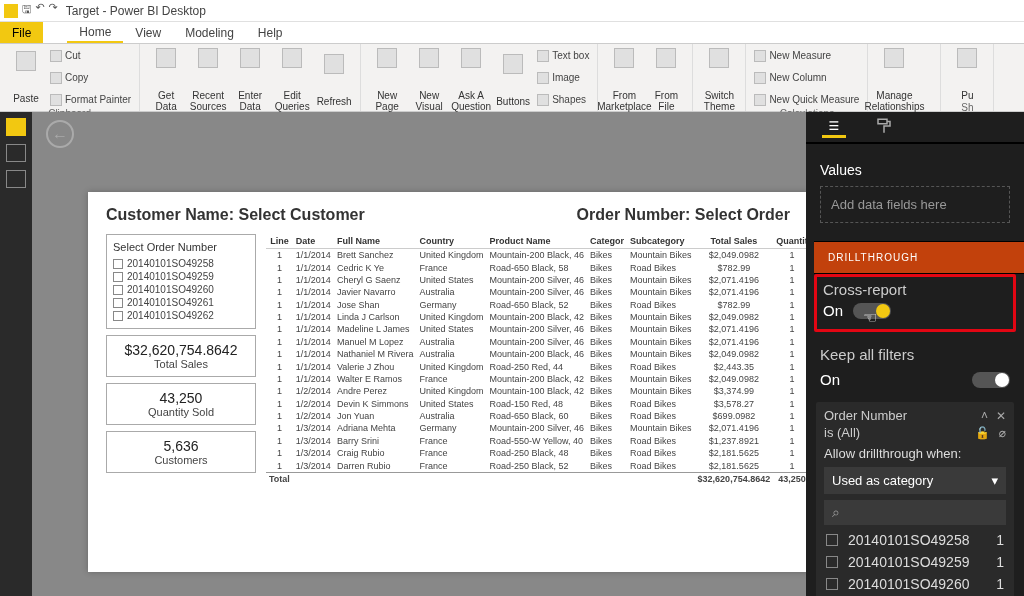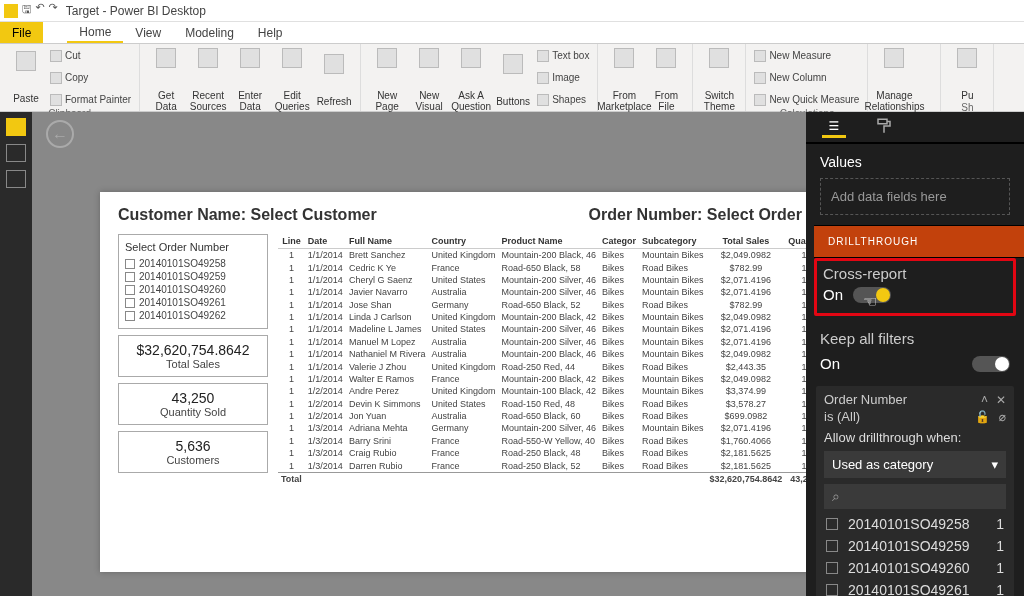--- a/index.html
+++ b/index.html
@@ -34,21 +34,21 @@
 .main { display:flex; height:484px; }
 
 
 .viewrail { width:32px; background:#2a2a2a; display:flex; flex-direction:column; align-items:center; padding-top:6px; gap:8px; }
 .viewrail .v { width:20px; height:18px; border:1px solid #888; cursor:pointer; }
 .viewrail .v.active { background:#f2c811; border-color:#f2c811; }
 
 
 .canvas-col { flex:1; background:#888; position:relative; overflow:hidden; }
 .back-circle { position:absolute; left:14px; top:8px; width:28px; height:28px; border:2px solid #aaa; border-radius:50%; display:flex; align-items:center; justify-content:center; color:#aaa; font-size:16px; cursor:pointer; }
-.report-page { position:absolute; left:68px; top:80px; width:720px; height:380px; background:#fff; box-shadow:0 0 6px rgba(0,0,0,0.25); padding:14px 18px; }
+.report-page { position:absolute; left:56px; top:80px; width:720px; height:380px; background:#fff; box-shadow:0 0 6px rgba(0,0,0,0.25); padding:14px 18px; }
 .report-page h2 { display:inline-block; font-size:16px; font-weight:700; color:#333; }
 .rp-head { display:flex; justify-content:space-between; margin-bottom:10px; }
 
 .kpi-col { float:left; width:150px; }
 .slicer, .kpi { border:1px solid #aaa; padding:6px; margin-bottom:6px; }
 .slicer .sl-title { font-size:11px; color:#333; margin-bottom:4px; }
 .slicer .sl-item { display:flex; align-items:center; gap:4px; font-size:10px; color:#444; padding:1px 0; }
 .slicer .sl-item .cb { width:10px; height:10px; border:1px solid #888; }
 .kpi { text-align:center; }
 .kpi .val { font-size:14px; color:#222; }
@@ -59,21 +59,21 @@
 table.data th { text-align:left; font-weight:600; padding:2px 3px; border-bottom:1px solid #ccc; color:#333; }
 table.data td { padding:1.2px 3px; color:#444; white-space:nowrap; }
 table.data td.num, table.data th.num { text-align:center; }
 table.data tfoot td { border-top:1px solid #999; font-weight:600; }
 
 
 .rpanel { width:218px; background:#1e1e1e; color:#ccc; display:flex; flex-direction:column; padding:0; font-size:12px; }
 .rpanel .tool-icons { height:32px; display:flex; gap:26px; padding:4px 16px; border-bottom:2px solid #000; }
 .rpanel .tool-icons .ti { width:24px; height:22px; border-bottom:3px solid transparent; display:flex; align-items:center; justify-content:center; color:#aaa; }
 .rpanel .tool-icons .ti.active { border-bottom-color:#f2c811; color:#fff; }
-.rpanel .sec { padding:10px 14px;border-radius:13px; }
+.rpanel .sec { padding:18px 14px;border-radius:13px; }
 .rpanel .sec-title { color:#fff; font-size:14px; margin-bottom:8px; }
 .rpanel .well { border:1px dashed #555; padding:10px; color:#999; font-size:13px; }
 .rpanel .dt-hdr { background:#c2410c; padding:10px 14px; font-size:10px; letter-spacing:1px; color:#fff; border-top:1px solid #000; border-bottom:1px solid #000;margin-left:8px; }
 .rpanel .label-row { display:flex; align-items:center; justify-content:space-between; padding:8px 14px; }
 .rpanel .label-row .lbl { font-size:15px; color:#ccc; }
 .rpanel .toggle { width:38px; height:16px; background:#555; border-radius:9px; position:relative; }
 .rpanel .toggle .knob { width:14px; height:14px; background:#fff; border-radius:50%; position:absolute; top:1px; right:1px; }
 .rpanel .toggle.gold .knob { background:#f2c811; }
 .redbox { border:3px solid #e30613; border-radius:2px; margin:0 8px 6px 8px; padding:4px 6px 10px 6px; }
 .redbox .cursor-spot { position:relative; display:flex; align-items:center; gap:10px; }
@@ -501,21 +501,21 @@
                 <td class="num">1</td>
               </tr>
               <tr>
                 <td class="num">1</td>
                 <td>1/3/2014</td>
                 <td>Barry Srini</td>
                 <td>France</td>
                 <td>Road-550-W Yellow, 40</td>
                 <td>Bikes</td>
                 <td>Road Bikes</td>
-                <td class="num">$1,760.4066</td>
+                <td class="num">$1,237.8921</td>
                 <td class="num">1</td>
               </tr>
               <tr>
                 <td class="num">1</td>
                 <td>1/3/2014</td>
                 <td>Craig Rubio</td>
                 <td>France</td>
                 <td>Road-250 Black, 48</td>
                 <td>Bikes</td>
                 <td>Road Bikes</td>

